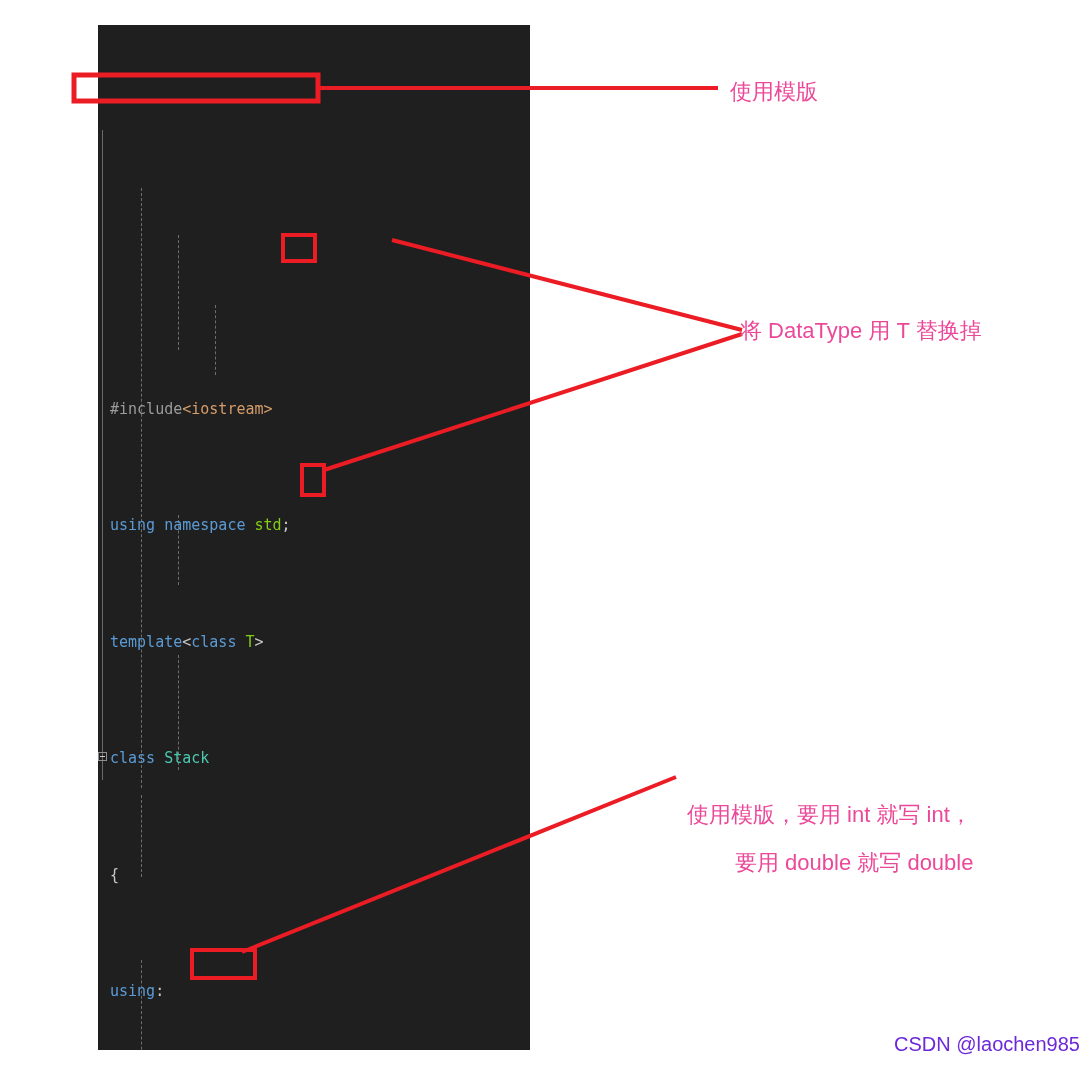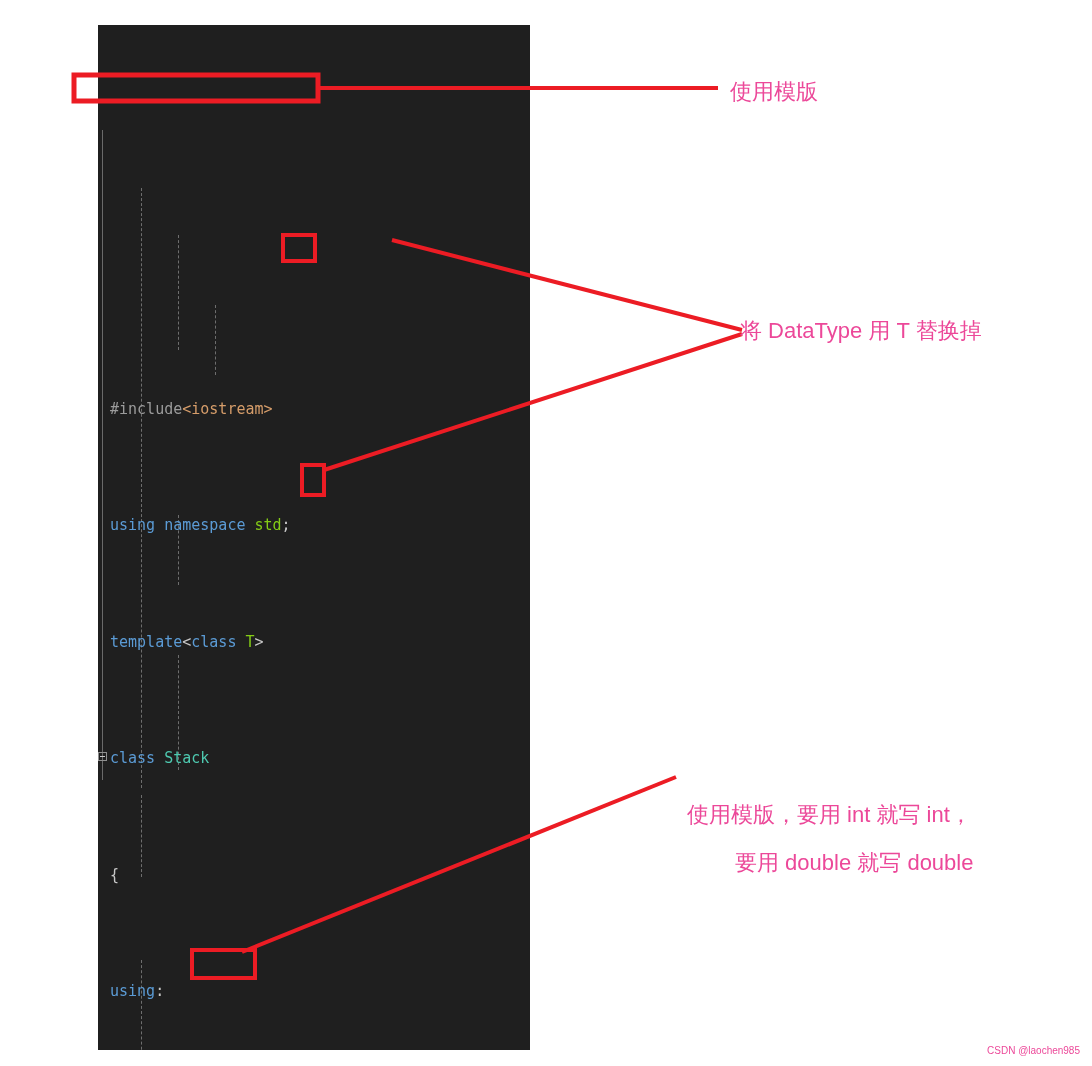--- a/index.html
+++ b/index.html
@@ -103,22 +103,22 @@
     font-size: 22px;
     line-height: 40px;
     white-space: pre;
     text-align: right;
   }
 
   .watermark {
     position: absolute;
     right: 12px;
     bottom: 10px;
-    color: #ec4899;
-    font-size: 10px;
+    color: #6d28d9;
+    font-size: 20px;
     font-family: "Liberation Sans", sans-serif;
   }
 </style>
 </head>
 <body>
 
 <div id="editor">
 
   <div id="code-area">
 

